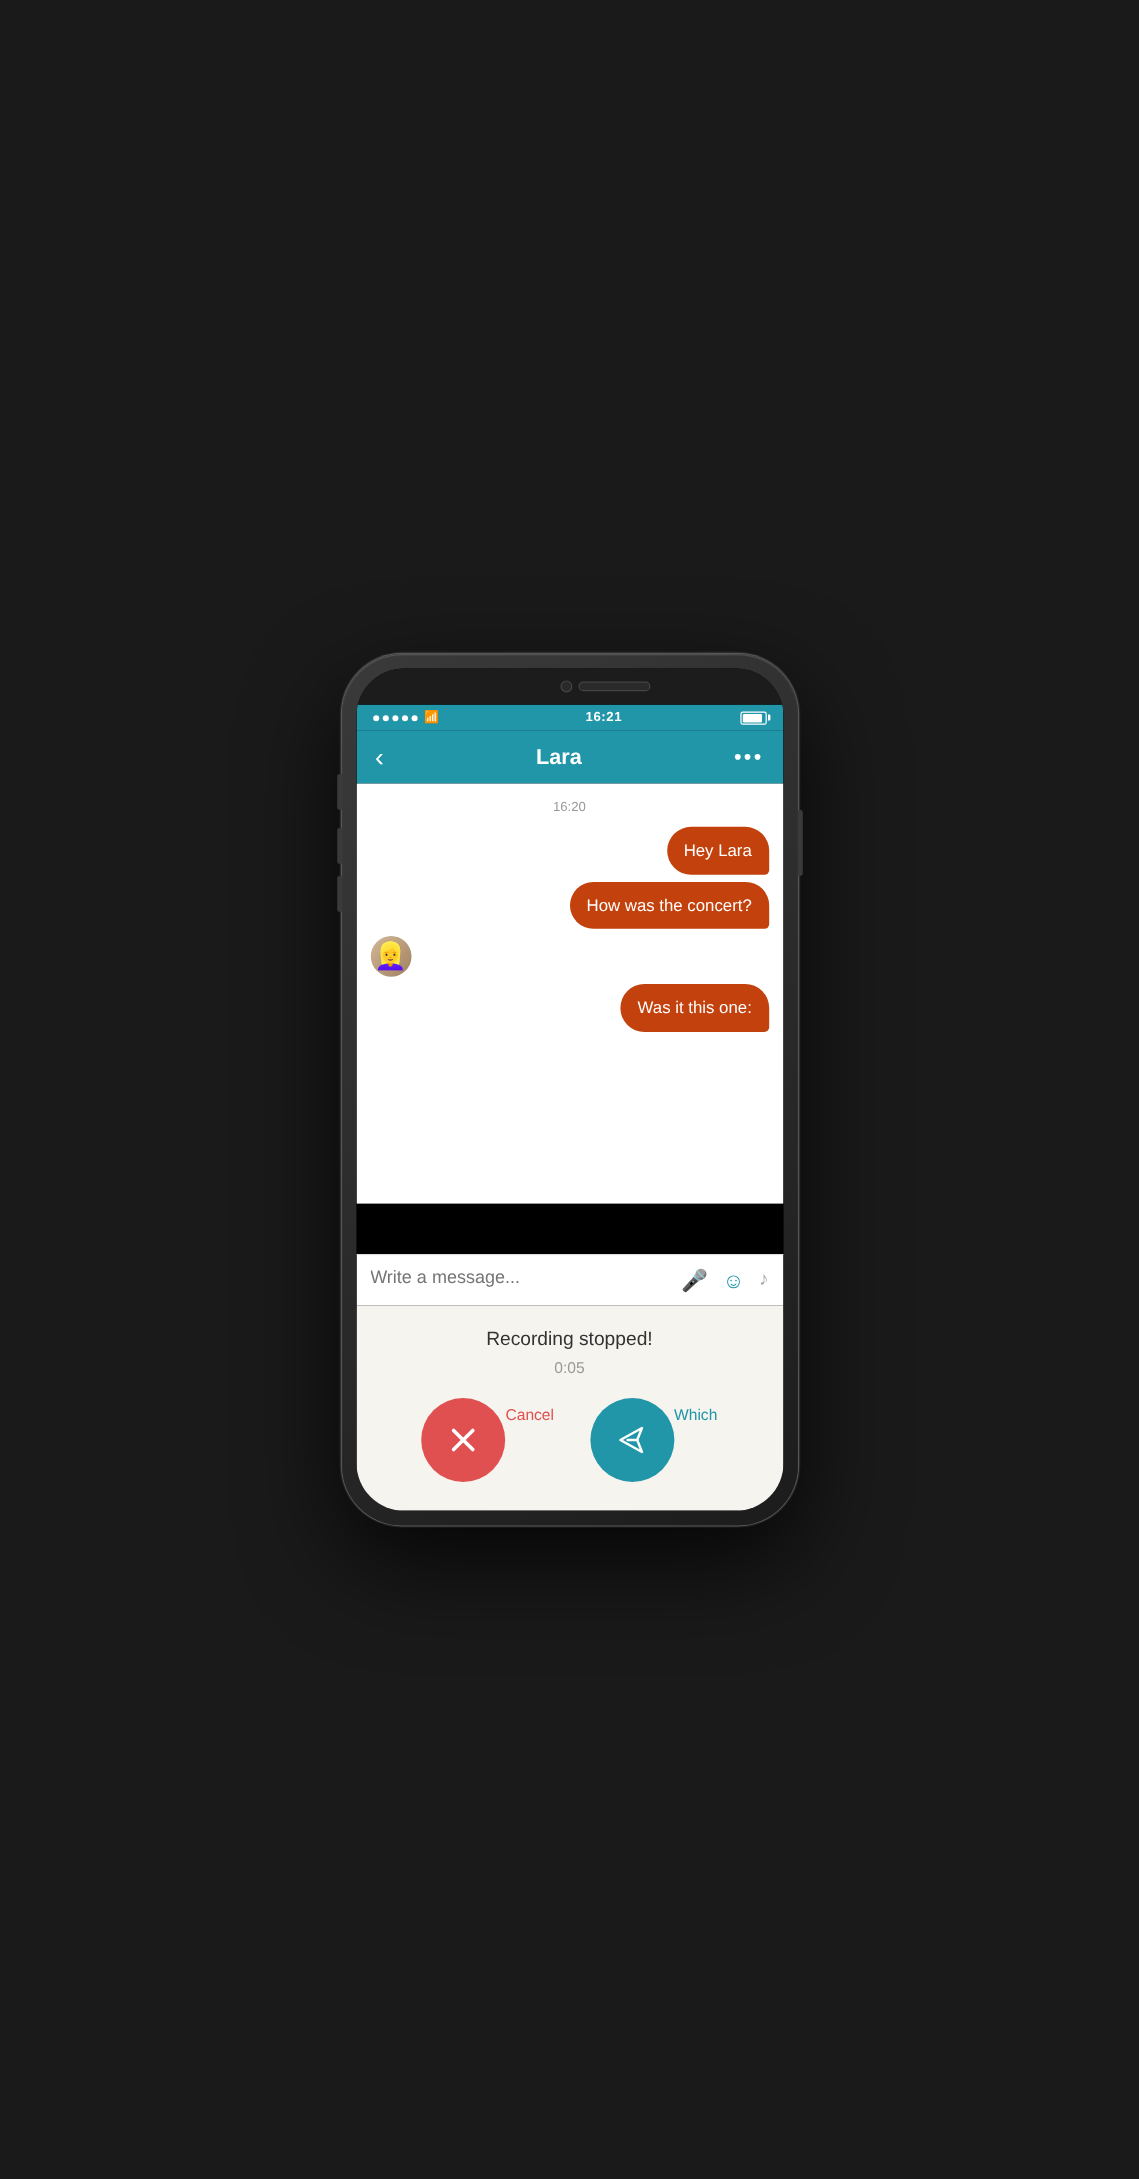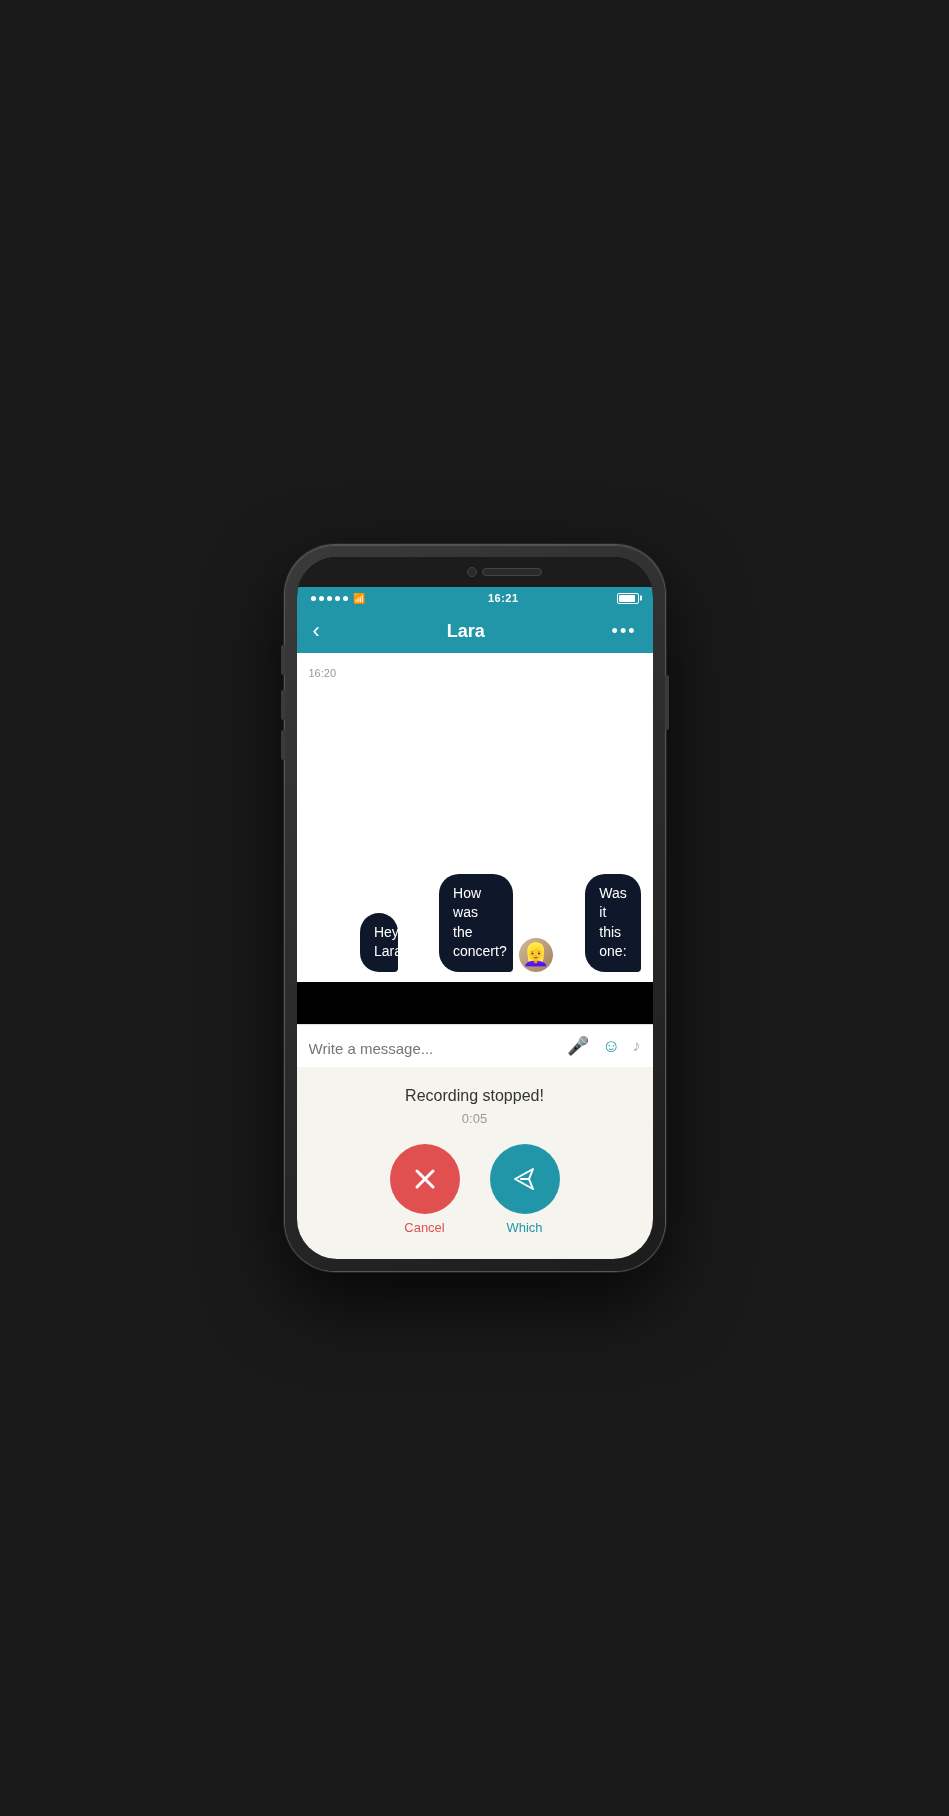--- a/index.html
+++ b/index.html
@@ -200,21 +200,21 @@
       cursor: pointer;
     }
 
     
     .chat-area {
       flex: 1;
       background: white;
       overflow-y: auto;
       padding: 10px 12px;
       display: flex;
-      flex-direction: row;
+      flex-direction: column;
       gap: 6px;
     }
 
     .timestamp-center {
       text-align: center;
       color: #999;
       font-size: 11px;
       margin: 4px 0;
     }
 
@@ -265,38 +265,38 @@
 
     .bubble {
       max-width: 68%;
       padding: 10px 14px;
       border-radius: 20px;
       font-size: 14px;
       line-height: 1.4;
     }
 
     .bubble.sent {
-      background: #0f172a;
+      background: #c2410c;
       color: white;
       border-bottom-right-radius: 4px;
     }
 
     .bubble.received {
       background: #f0ede0;
       color: #333;
       border-bottom-left-radius: 4px;
     }
 
     
     .input-area {
       background: white;
       border-top: 1px solid #e0e0e0;
       padding: 10px 12px;
       display: flex;
-      align-items: flex-end;
+      align-items: flex-start;
       gap: 10px;
       flex-shrink: 0;
       margin-top: 42px;
     }
 
     .message-input {
       flex: 1;
       border: none;
       outline: none;
       font-size: 15px;
@@ -380,22 +380,21 @@
     .rec-btn-label.cancel {
       color: #e05050;
     }
 
     .rec-btn-label.send {
       color: #2196a8;
     }
 
     .btn-wrapper {
       display: flex;
-      flex-direction: column;
-      align-items: center;
+      align-items: flex-start;
     }
 
     
     .chat-area::-webkit-scrollbar { display: none; }
   </style>
 </head>
 <body>
 
 <div class="phone-outer">
   <div class="phone-inner">

